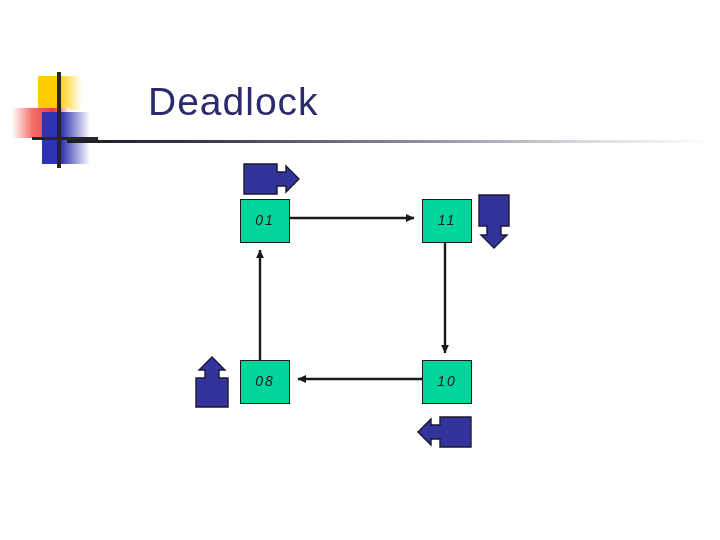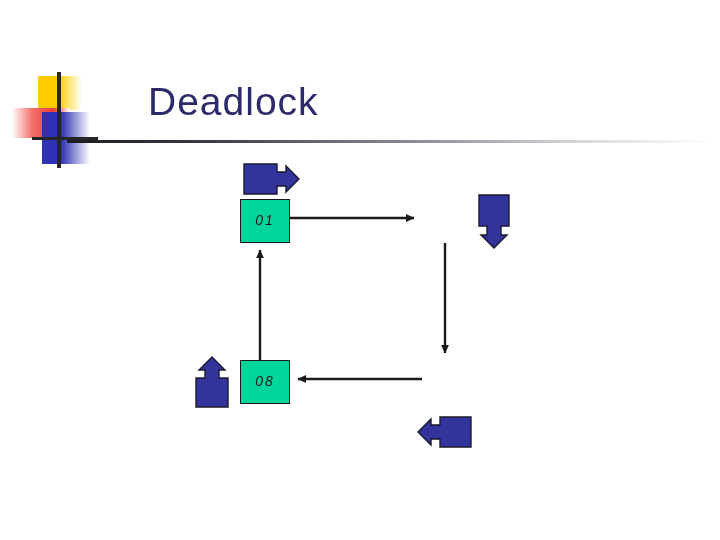--- a/index.html
+++ b/index.html
@@ -164,21 +164,23 @@
       <line x1="278" y1="218" x2="402" y2="218" stroke="#1a1a1a" stroke-width="2.4" marker-end="url(#ah-right)"></line>
 
       <line x1="433" y1="243" x2="433" y2="353" stroke="#1a1a1a" stroke-width="2.4" marker-end="url(#ah-down)"></line>
 
       <line x1="410" y1="379" x2="286" y2="379" stroke="#1a1a1a" stroke-width="2.4" marker-end="url(#ah-left)"></line>
 
       <line x1="248" y1="360" x2="248" y2="250" stroke="#1a1a1a" stroke-width="2.4" marker-end="url(#ah-up)"></line>
     </svg>
 
     <div class="node" id="node-01">01</div>
+    <div class="node" id="node-11">11</div>
     <div class="node" id="node-00">08</div>
+    <div class="node" id="node-10">10</div>
 
     <svg class="block-arrow" id="arrow-right-01" width="58" height="32" viewBox="0 0 58 32" xmlns="http://www.w3.org/2000/svg">
       <path d="M1,1 L34,1 L34,9 L43,9 L43,3 L56,16 L43,29 L43,23 L34,23 L34,31 L1,31 Z" fill="#33339c" stroke="#1a1a2e" stroke-width="1.4" stroke-linejoin="miter"></path>
     </svg>
 
     <svg class="block-arrow" id="arrow-down-11" width="32" height="56" viewBox="0 0 32 56" xmlns="http://www.w3.org/2000/svg">
       <path d="M1,1 L31,1 L31,32 L23,32 L23,41 L29,41 L16,54 L3,41 L9,41 L9,32 L1,32 Z" fill="#33339c" stroke="#1a1a2e" stroke-width="1.4" stroke-linejoin="miter"></path>
     </svg>
 
     <svg class="block-arrow" id="arrow-up-00" width="34" height="52" viewBox="0 0 34 52" xmlns="http://www.w3.org/2000/svg">

